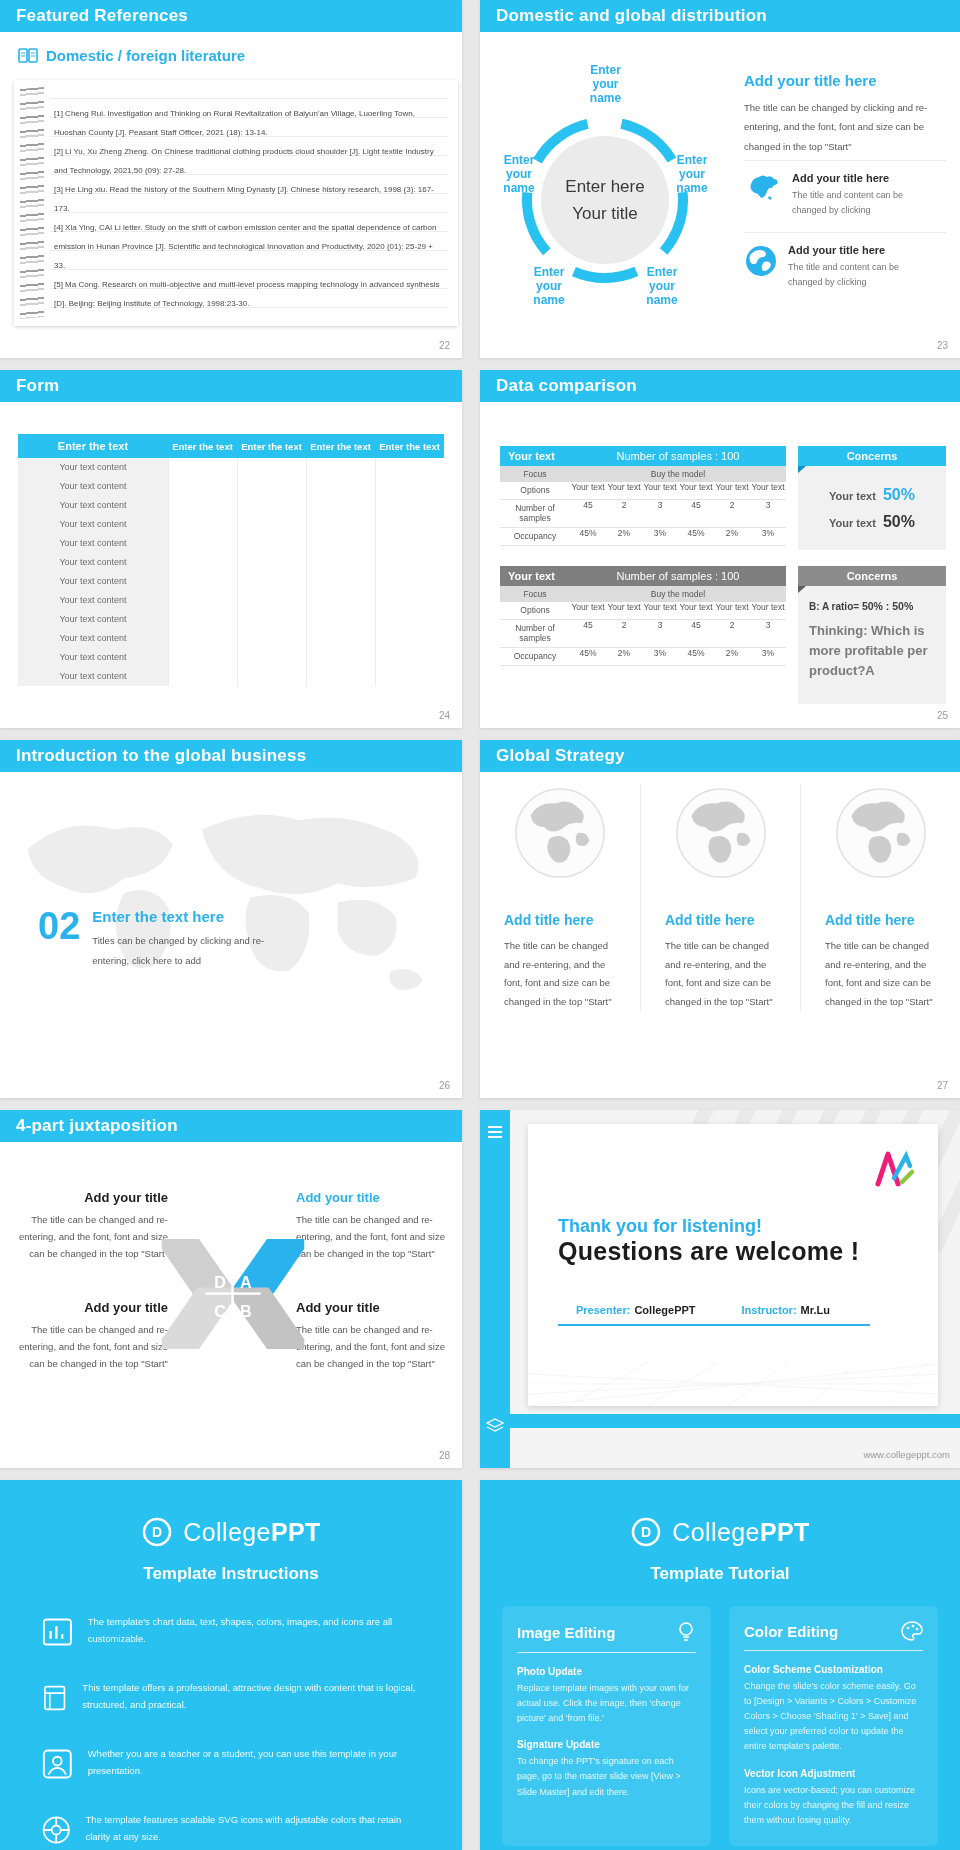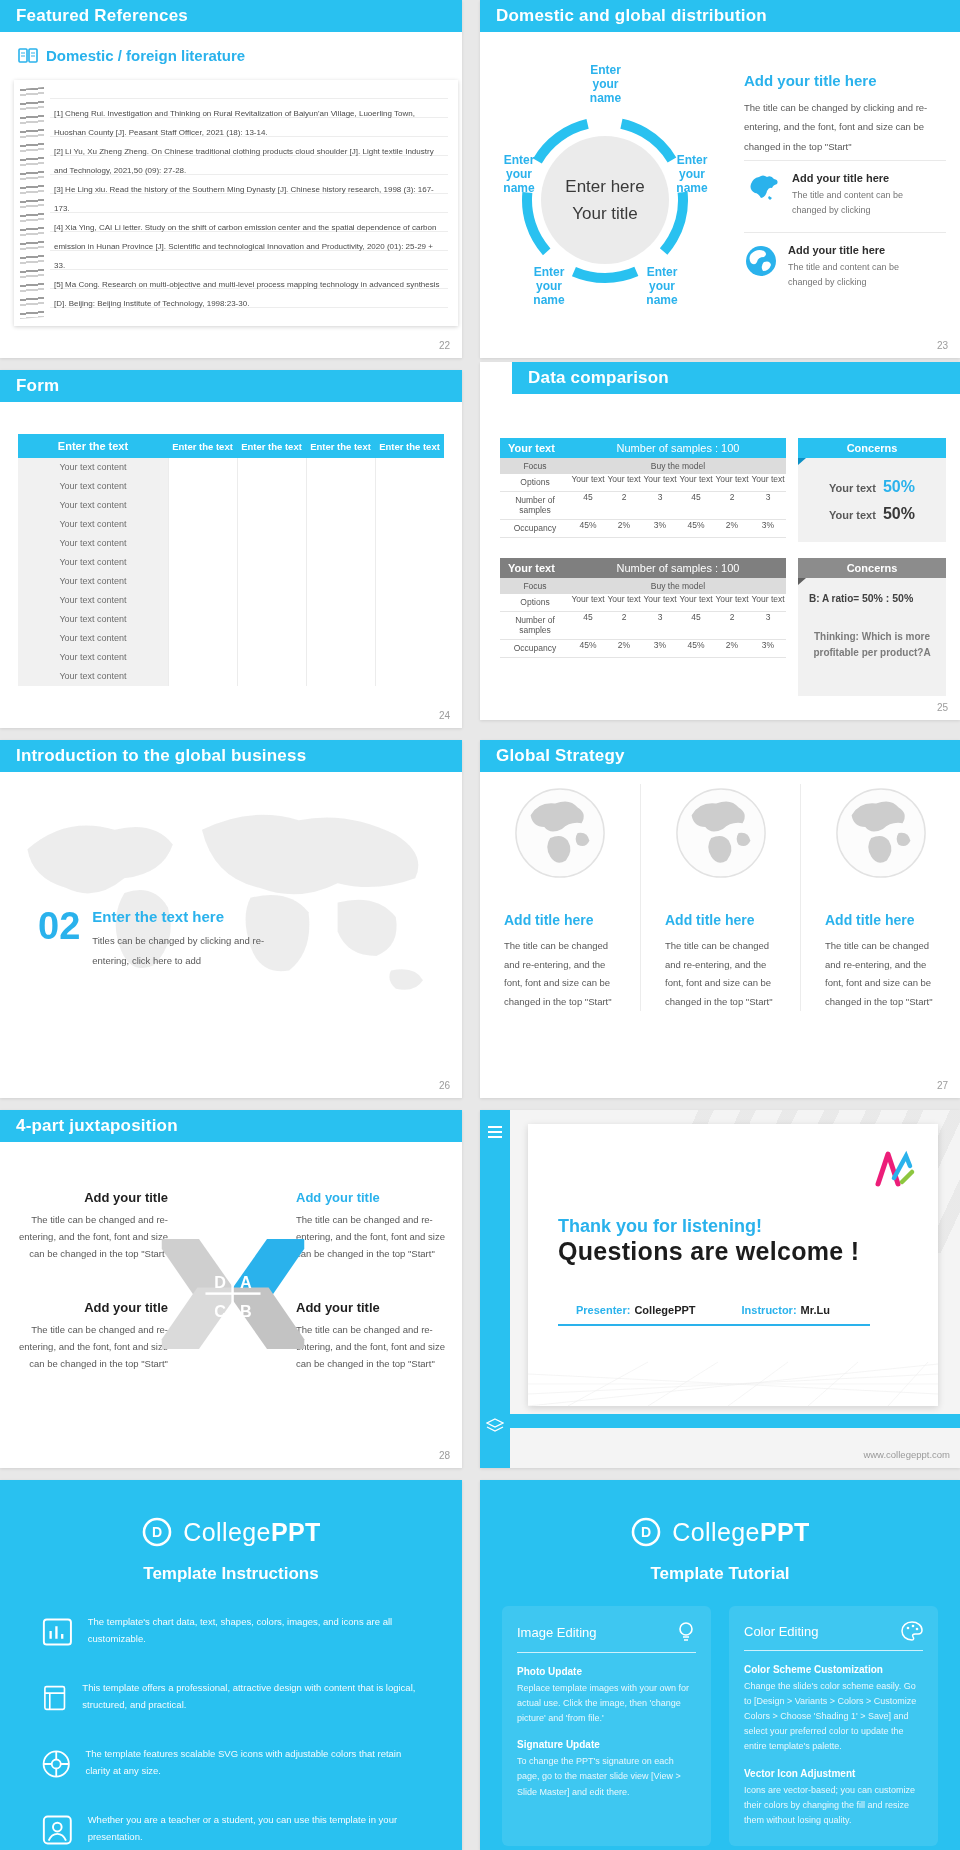--- a/index.html
+++ b/index.html
@@ -73,21 +73,21 @@
   .cbox.c-gray .fold{border-top-color:#5f5f5f;}
   .cbox .cb{background:#f1f1f1;font-weight:bold;}
   .c-blue .cb{height:84px;display:flex;flex-direction:column;justify-content:center;align-items:center;gap:9px;}
   .cline .lab{font-size:11px;color:var(--body);margin-right:7px;}
   .cline .val{font-size:16px;}
   .cline .v1{color:var(--accent);}
   .cline .v2{color:#383838;}
   .c-gray .cb{height:118px;padding:14px 11px 0;}
   .ratio{font-size:10px;color:#404040;}
   .ratio b{font-size:10.5px;}
-  .thinking{font-size:10px;color:#7b7b7b;line-height:1.55;margin-top:25px;text-align:center;}
+  .thinking{font-size:13px;color:#7b7b7b;line-height:1.55;margin-top:9px;}
 
   
   .worldmap{position:absolute;left:8px;top:40px;opacity:.95;}
   .s26-items{position:absolute;left:38px;top:168px;display:flex;gap:56px;}
   .s26-item{display:flex;gap:12px;}
   .s26-num{font-size:38px;font-weight:bold;color:var(--accent);line-height:.95;}
   .s26-h{font-size:15px;font-weight:bold;color:var(--accent);margin-bottom:6px;}
   .s26-b{font-size:9.5px;color:var(--body);line-height:2.1;width:172px;}
 
   
@@ -134,21 +134,21 @@
   .logo-row{display:flex;justify-content:center;align-items:center;gap:10px;padding-top:36px;}
   .brand{font-size:25px;font-weight:bold;letter-spacing:.4px;}
   .brand .thin{font-weight:normal;}
   .bp-title{text-align:center;font-size:17px;font-weight:bold;margin-top:16px;}
   .ins-grid{display:grid;grid-template-columns:1fr;column-gap:36px;row-gap:30px;margin:30px 40px 0;}
   .ins-item{display:flex;gap:13px;align-items:flex-start;}
   .ins-item .tx{font-size:9.5px;line-height:1.75;color:rgba(255,255,255,.95);}
   .tut-cols{display:grid;grid-template-columns:1fr 1fr;gap:18px;margin:22px 22px 0;}
   .tut-col{background:rgba(255,255,255,.10);border-radius:6px;padding:15px 15px 18px;}
   .tut-head{display:flex;justify-content:space-between;align-items:center;border-bottom:1px solid rgba(255,255,255,.75);padding-bottom:9px;}
-  .tut-head .h{font-size:13px;font-weight:normal;}
+  .tut-head .h{font-size:15px;font-weight:bold;}
   .tut-item{margin-top:13px;}
   .tut-item .t{font-size:10px;font-weight:bold;}
   .tut-item .b{font-size:9px;line-height:1.68;margin-top:4px;color:rgba(255,255,255,.88);}
 </style>
 </head>
 <body>
 
 <section class="panel col-l" style="top:0;height:358px;">
   <header class="band"><span>Featured References</span></header>
   <div class="s22-sec">
@@ -307,21 +307,21 @@
         <div class="c"></div>
         <div class="c"></div>
         <div class="c"></div>
         <div class="c"></div>
       </div>
       </div>
   </div>
   <span class="pagenum">24</span>
 </section>
 
-<section class="panel col-r" style="top:362px;height:358px;padding-left:32px;">
+<section class="panel col-r" style="top:370px;height:358px;">
   <header class="band"><span>Data comparison</span></header>
 
   <div class="dtable blue" style="top:76px;">
     <div class="dt-head">
       <div class="l">Your text</div>
       <div class="v">Number of samples : 100</div>
     </div>
     <div class="dt-focus">
       <div>Focus</div>
       <div>Buy the model</div>
@@ -533,33 +533,33 @@
     </div>
     <div class="ins-item">
       <svg width="38" height="36" viewBox="0 0 36 36">
           <rect x="6" y="4" width="24" height="28" rx="2" fill="none" stroke="#fff" stroke-width="2"></rect>
           <path d="M6 12 H30 M12 12 V32" stroke="#fff" stroke-width="2"></path>
         </svg>
       <div class="tx">This template offers a professional, attractive design with content that is logical, structured, and practical.</div>
     </div>
     <div class="ins-item">
       <svg width="38" height="36" viewBox="0 0 36 36">
+          <rect x="4" y="4" width="28" height="28" rx="4" fill="none" stroke="#fff" stroke-width="2"></rect>
+          <circle cx="18" cy="15" r="4.5" fill="none" stroke="#fff" stroke-width="2"></circle>
+          <path d="M9 29 Q12 22 18 22 Q24 22 27 29" fill="none" stroke="#fff" stroke-width="2"></path>
+        </svg>
+      <div class="tx">Whether you are a teacher or a student, you can use this template in your presentation.</div>
+    </div>
+    <div class="ins-item">
+      <svg width="38" height="36" viewBox="0 0 36 36">
           <circle cx="18" cy="18" r="14" fill="none" stroke="#fff" stroke-width="2"></circle>
           <circle cx="18" cy="18" r="5" fill="none" stroke="#fff" stroke-width="2"></circle>
           <path d="M18 4 V13 M18 23 V32 M4 18 H13 M23 18 H32" stroke="#fff" stroke-width="2"></path>
         </svg>
       <div class="tx">The template features scalable SVG icons with adjustable colors that retain clarity at any size.</div>
-    </div>
-    <div class="ins-item">
-      <svg width="38" height="36" viewBox="0 0 36 36">
-          <rect x="4" y="4" width="28" height="28" rx="4" fill="none" stroke="#fff" stroke-width="2"></rect>
-          <circle cx="18" cy="15" r="4.5" fill="none" stroke="#fff" stroke-width="2"></circle>
-          <path d="M9 29 Q12 22 18 22 Q24 22 27 29" fill="none" stroke="#fff" stroke-width="2"></path>
-        </svg>
-      <div class="tx">Whether you are a teacher or a student, you can use this template in your presentation.</div>
     </div>
   </div>
 </section>
 
 <section class="panel col-r bluepanel" style="top:1480px;height:370px;">
   <div class="logo-row">
     <svg width="32" height="32" viewBox="0 0 32 32">
         <circle cx="16" cy="16" r="13" fill="none" stroke="#fff" stroke-width="2.6"></circle>
         <text x="16" y="21" text-anchor="middle" font-size="14" font-weight="bold" fill="#fff">D</text>
       </svg>

